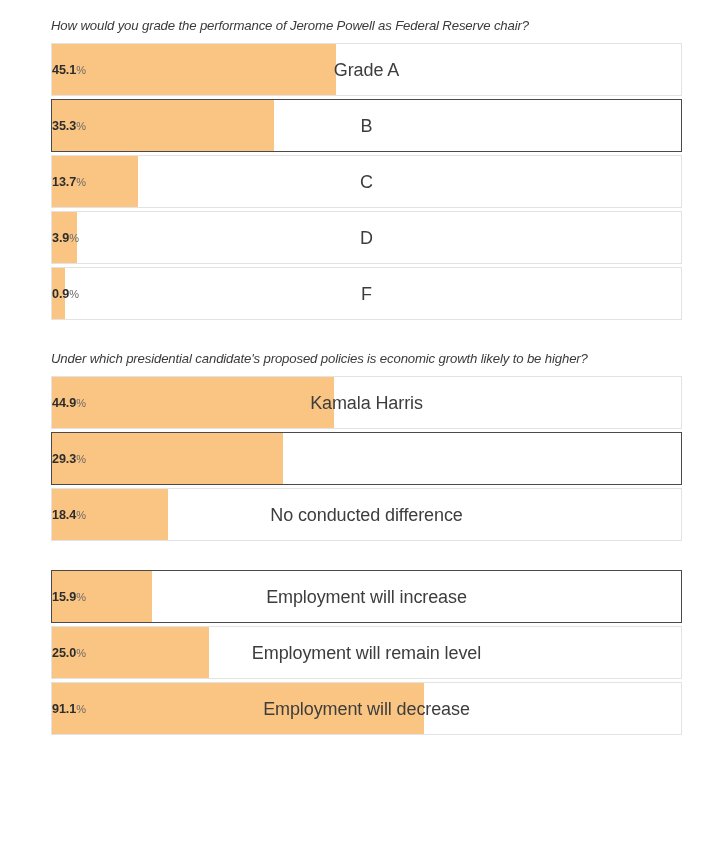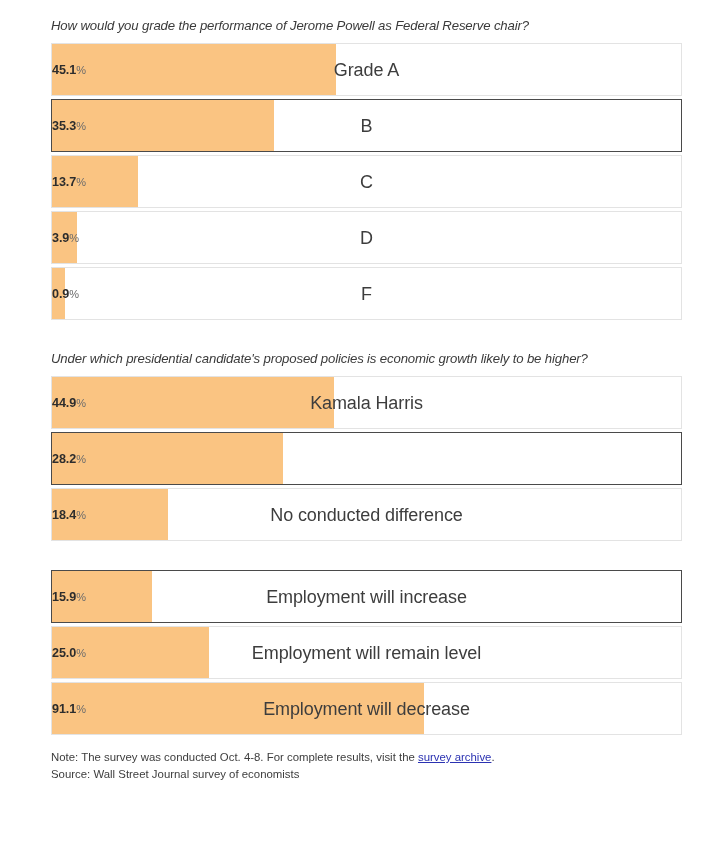--- a/index.html
+++ b/index.html
@@ -146,21 +146,21 @@
   <section class="question-block q2">
     <p class="question-text">Under which presidential candidate's proposed policies is economic growth likely to be higher?</p>
     <div class="bars">
         <div class="bar-row">
           <div class="bar-fill" style="width: 44.9%; background: rgb(250, 196, 130);"></div>
           <div class="bar-label">Kamala Harris</div>
           <div class="bar-pct"><span>44.9</span><span class="sym">%</span></div>
         </div>
         <div class="bar-row highlighted">
           <div class="bar-fill" style="width: 36.7%; background: rgb(250, 196, 130);"></div>
-          <div class="bar-pct"><span>28.2</span><span class="sym">%</span></div>
+          <div class="bar-pct"><span>29.3</span><span class="sym">%</span></div>
         </div>
         <div class="bar-row">
           <div class="bar-fill" style="width: 18.4%; background: rgb(250, 196, 130);"></div>
           <div class="bar-label">No conducted difference</div>
           <div class="bar-pct"><span>18.4</span><span class="sym">%</span></div>
         </div>
       </div>
   </section>
 
   <section class="question-block q3">
@@ -176,20 +176,14 @@
           <div class="bar-pct"><span>25.0</span><span class="sym">%</span></div>
         </div>
         <div class="bar-row">
           <div class="bar-fill" style="width: 59.1%; background: rgb(250, 196, 130);"></div>
           <div class="bar-label">Employment will decrease</div>
           <div class="bar-pct"><span>91.1</span><span class="sym">%</span></div>
         </div>
       </div>
   </section>
 
-  <div class="footer">
-    <span class="line">
-      <span>Note: The survey was conducted Oct. 4-8. For complete results, visit the </span><a class="archive-link" href="#">survey archive</a><span>.</span>
-    </span>
-    <span class="line">Source: Wall Street Journal survey of economists</span>
-  </div>
 
 </div>
 
 </body></html>

